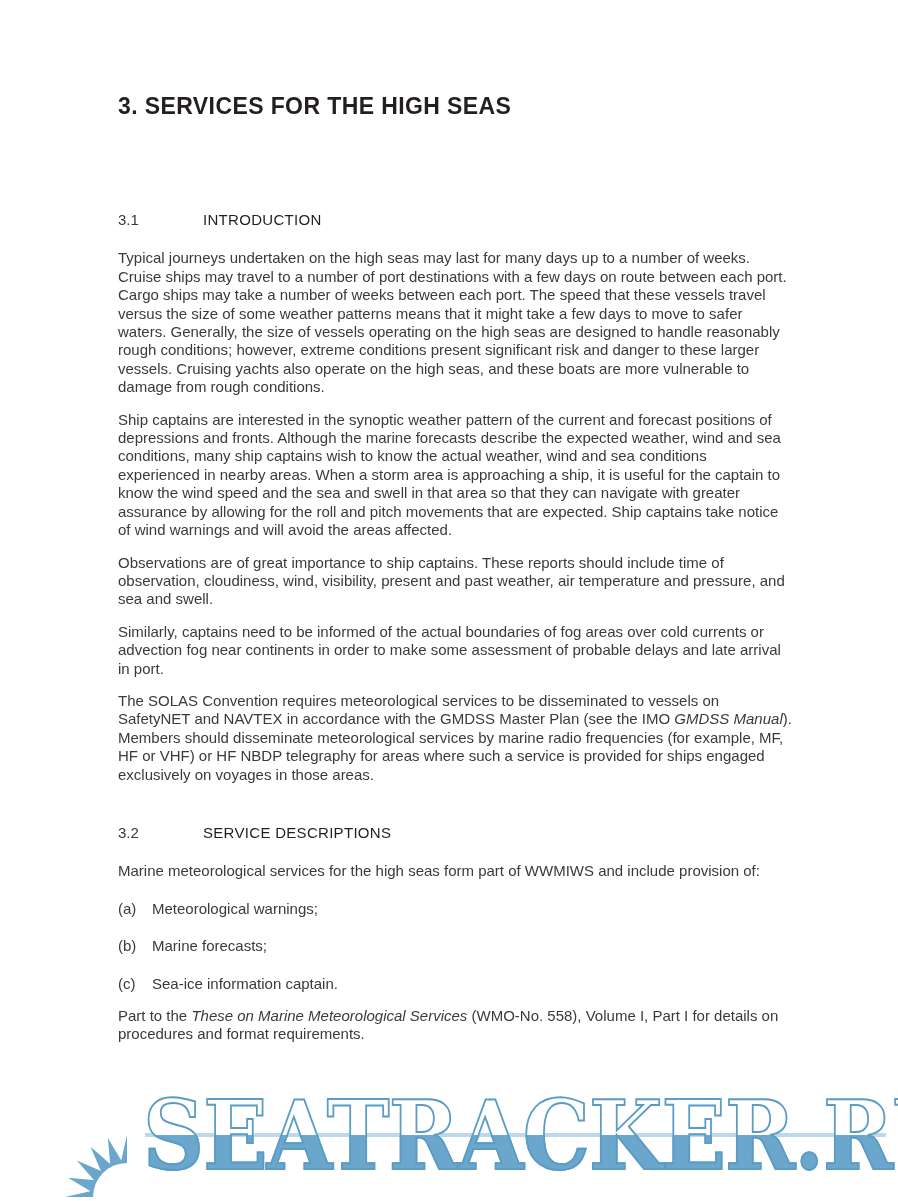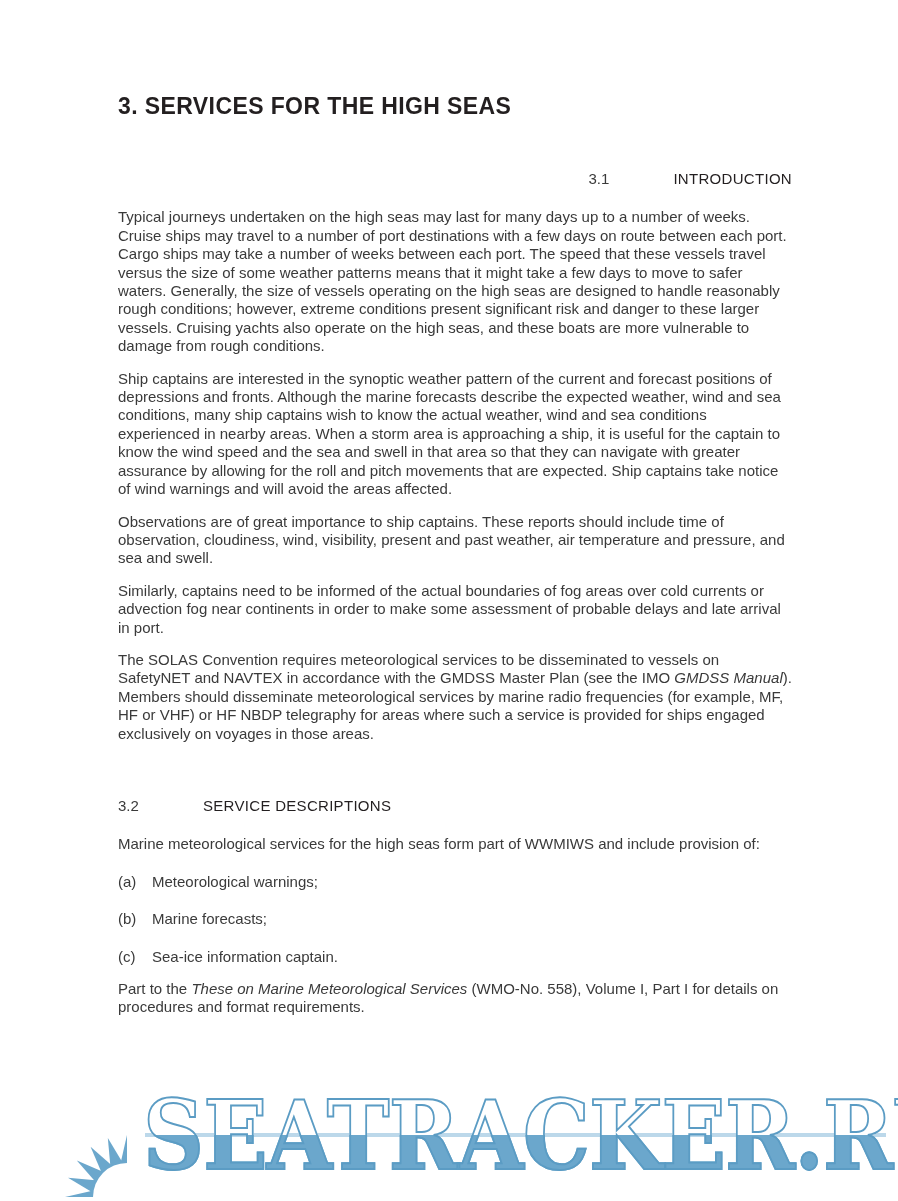--- a/index.html
+++ b/index.html
@@ -77,30 +77,30 @@
   }
 </style>
 </head>
 <body>
 
 <div class="page">
 
   <div class="content">
     <h1 class="chapter-heading">3. SERVICES FOR THE HIGH SEAS</h1>
     <div id="sections">
-        <div class="sec-heading" style="margin-top: 53px; justify-content: flex-end;">
+        <div class="sec-heading" style="margin-top: 94px;">
           <span class="sec-num">3.1</span>
           <span class="sec-title">INTRODUCTION</span>
         </div>
         <p class="para"><span>Typical journeys undertaken on the high seas may last for many days up to a number of weeks. Cruise ships may travel to a number of port destinations with a few days on route between each port. Cargo ships may take a number of weeks between each port. The speed that these vessels travel versus the size of some weather patterns means that it might take a few days to move to safer waters. Generally, the size of vessels operating on the high seas are designed to handle reasonably rough conditions; however, extreme conditions present significant risk and danger to these larger vessels. Cruising yachts also operate on the high seas, and these boats are more vulnerable to damage from rough conditions.</span></p>
         <p class="para"><span>Ship captains are interested in the synoptic weather pattern of the current and forecast positions of depressions and fronts. Although the marine forecasts describe the expected weather, wind and sea conditions, many ship captains wish to know the actual weather, wind and sea conditions experienced in nearby areas. When a storm area is approaching a ship, it is useful for the captain to know the wind speed and the sea and swell in that area so that they can navigate with greater assurance by allowing for the roll and pitch movements that are expected. Ship captains take notice of wind warnings and will avoid the areas affected.</span></p>
         <p class="para"><span>Observations are of great importance to ship captains. These reports should include time of observation, cloudiness, wind, visibility, present and past weather, air temperature and pressure, and sea and swell.</span></p>
         <p class="para"><span>Similarly, captains need to be informed of the actual boundaries of fog areas over cold currents or advection fog near continents in order to make some assessment of probable delays and late arrival in port.</span></p>
         <p class="para"><span>The SOLAS Convention requires meteorological services to be disseminated to vessels on SafetyNET and NAVTEX in accordance with the GMDSS Master Plan (see the IMO </span><span class="it">GMDSS Manual</span><span>). Members should disseminate meteorological services by marine radio frequencies (for example, MF, HF or VHF) or HF NBDP telegraphy for areas where such a service is provided for ships engaged exclusively on voyages in those areas.</span></p>
-        <div class="sec-heading" style="margin-top: 54px;">
+        <div class="sec-heading" style="margin-top: 40px;">
           <span class="sec-num">3.2</span>
           <span class="sec-title">SERVICE DESCRIPTIONS</span>
         </div>
         <p class="para"><span>Marine meteorological services for the high seas form part of WWMIWS and include provision of:</span></p>
         <div class="list-item">
           <span class="li-label">(a)</span>
           <span><span>Meteorological warnings;</span></span>
         </div>
         <div class="list-item">
           <span class="li-label">(b)</span>

